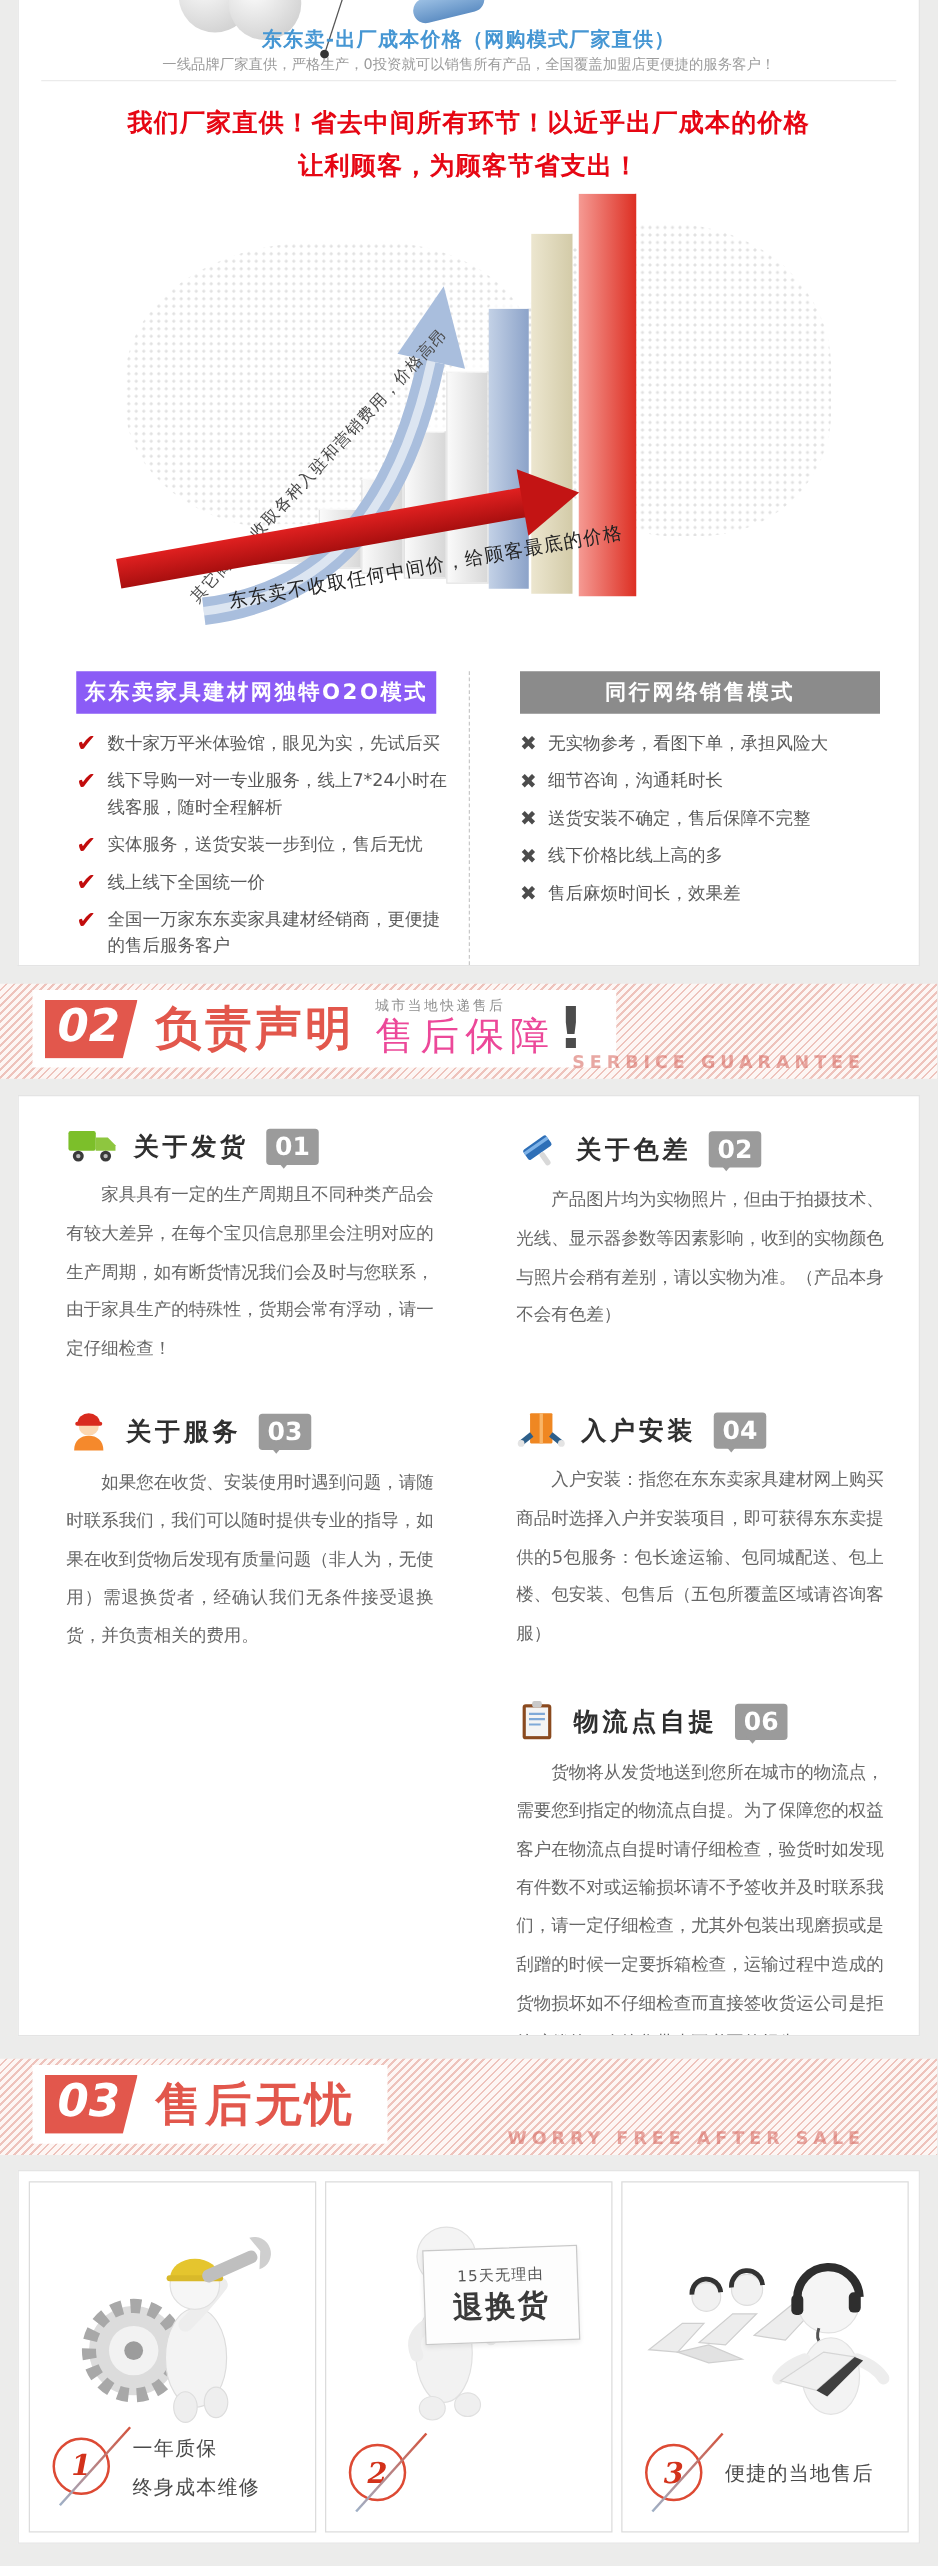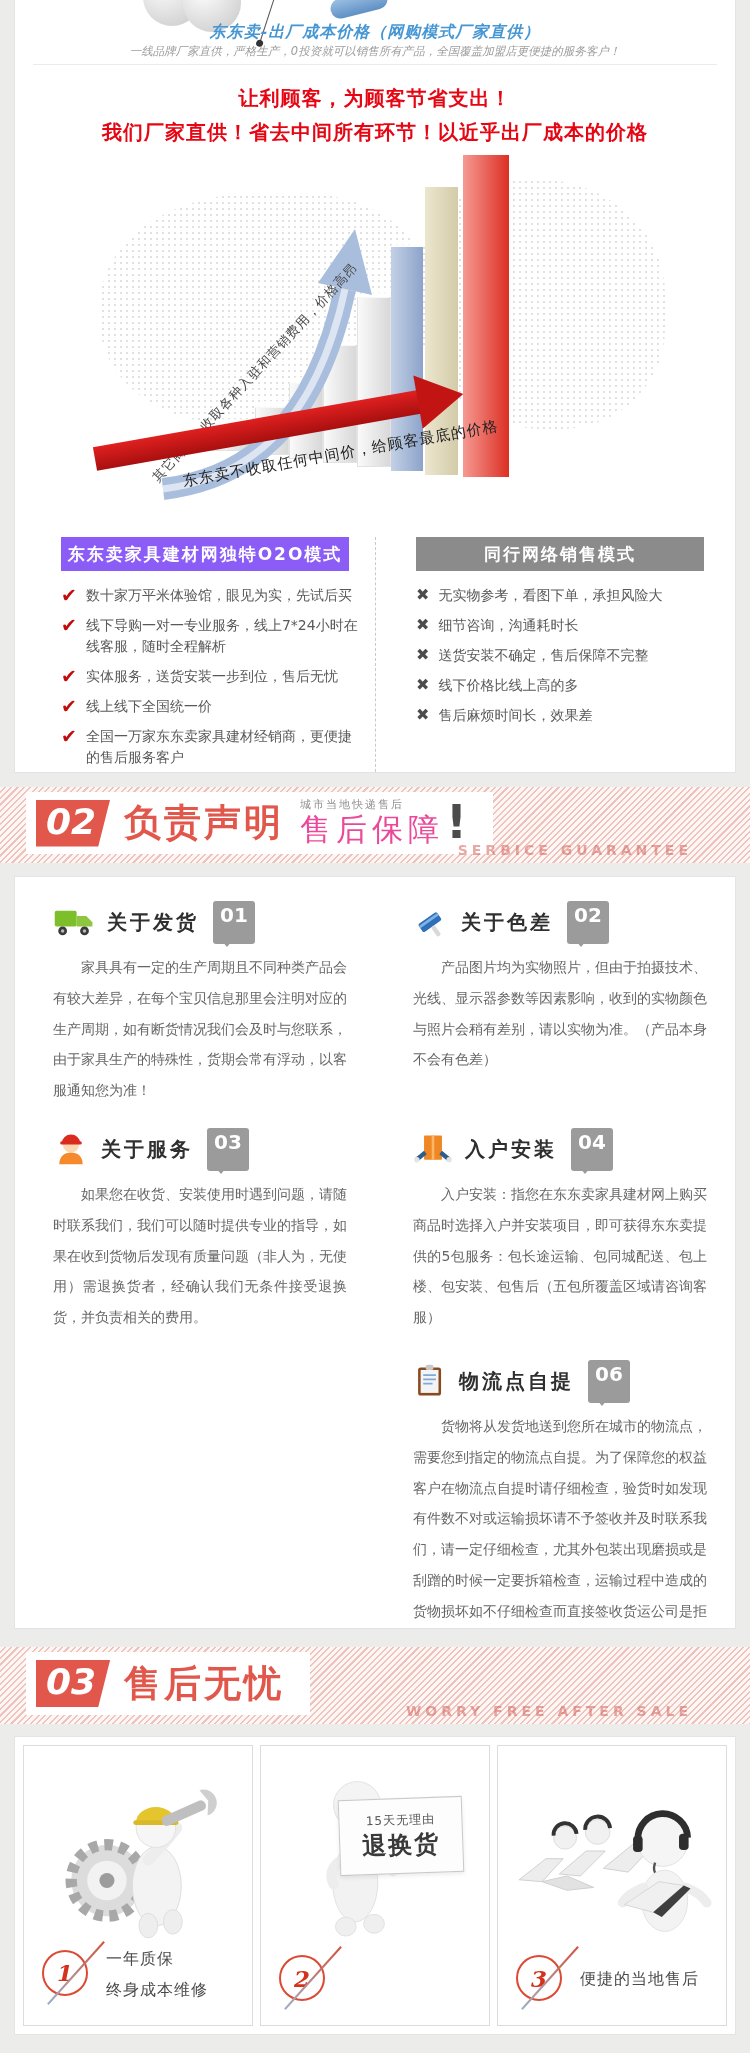--- a/index.html
+++ b/index.html
@@ -3,21 +3,21 @@
 <meta charset="utf-8">
 <style>
   html,body{margin:0;padding:0;background:#ececeb;}
   body{font-family:"DejaVu Sans","Liberation Sans",sans-serif;width:750px;}
   .page{width:750px;height:2053px;overflow:hidden;position:relative;background:#ececeb;}
   .spacer{width:100%;}
   .card{margin:0 14px;background:#fff;border:1px solid #e4e4e4;box-sizing:border-box;}
 
   
   .hero{height:773px;overflow:hidden;border-top:none;}
-  .hero-top{position:relative;height:64px;font-style:italic;}
+  .hero-top{position:relative;height:64px;}
   .deco-sphere{position:absolute;top:-32px;width:58px;height:58px;border-radius:50%;
     background:radial-gradient(circle at 35% 30%,#fdfdfd,#c6c6c6);} 
   .deco-sphere.s1{left:128px;} .deco-sphere.s2{left:168px;top:-26px;}
   .deco-stick{position:absolute;left:252px;top:-6px;width:1px;height:50px;background:#555;transform:rotate(18deg);}
   .deco-stick::after{content:"";position:absolute;left:-3px;bottom:-4px;width:7px;height:7px;border-radius:50%;background:#333;}
   .deco-blob{position:absolute;left:315px;top:-6px;width:58px;height:20px;border-radius:10px;
     background:linear-gradient(#9cc0e4,#5f8fc4);transform:rotate(-14deg);}
   .hero-title{position:absolute;left:0;right:0;top:22px;text-align:center;
     color:#4596d3;font-size:16px;font-weight:bold;letter-spacing:1px;}
   .hero-subtitle{position:absolute;left:0;right:0;top:44px;text-align:center;color:#9c9c9c;font-size:11.5px;}
@@ -79,21 +79,21 @@
   
   .notices{height:753px;overflow:hidden;padding-top:6px;}
   .notices-grid{display:grid;grid-template-columns:1fr 1fr;}
   .notice{padding:18px 28px 4px 38px;box-sizing:border-box;}
   .notice:nth-child(1),.notice:nth-child(2){min-height:226px;}
   .notice:nth-child(3),.notice:nth-child(4){min-height:232px;}
   .notice-head{display:flex;align-items:center;margin-bottom:8px;}
   .notice-icon{margin-right:12px;display:flex;align-items:center;}
   .notice-title{font-size:20px;font-weight:bold;color:#2f2f2f;letter-spacing:3px;}
   .badge{position:relative;background:#9b9b9b;color:#fff;font-size:20px;font-weight:bold;
-    padding:2px 7px 17px;border-radius:3px;margin-left:14px;}
+    padding:2px 7px 3px;border-radius:3px;margin-left:14px;}
   .badge::after{content:"";position:absolute;left:9px;bottom:-8px;
     border:5px solid transparent;border-top:6px solid #9b9b9b;}
   .notice p{font-size:14px;color:#666;line-height:2.2;text-indent:2em;margin:4px 0 0;text-align:justify;}
   .notice.flush p{text-indent:0;white-space:pre-line;}
 
   
   .aftersale{height:299px;padding:8px;display:flex;gap:7px;}
   .scard{flex:1;border:1px solid #dcdcdc;background:#fff;position:relative;overflow:hidden;}
   .fig{height:196px;display:flex;align-items:flex-end;justify-content:center;position:relative;}
   .sign{position:absolute;left:78px;top:52px;width:122px;height:74px;background:#fdfdfd;
@@ -120,22 +120,22 @@
       <div class="deco-sphere s1"></div>
       <div class="deco-sphere s2"></div>
       <div class="deco-stick"></div>
       <div class="deco-blob"></div>
       <div class="hero-title">东东卖-出厂成本价格（网购模式厂家直供）</div>
       <div class="hero-subtitle">一线品牌厂家直供，严格生产，0投资就可以销售所有产品，全国覆盖加盟店更便捷的服务客户！</div>
     </div>
     <div class="hero-divider"></div>
 
     <div class="slogan">
+      <div>我们厂家直供！省去中间所有环节！以近乎出厂成本的价格</div>
       <div>让利顾客，为顾客节省支出！</div>
-      <div>我们厂家直供！省去中间所有环节！以近乎出厂成本的价格</div>
     </div>
 
     <div class="chart">
       <div class="dotmap m1"></div>
       <div class="dotmap m2"></div>
 
       <div class="bar white" style="left:196px;bottom:66px;width:38px;height:24px;"></div>
       <div class="bar white" style="left:240px;bottom:62px;width:32px;height:46px;"></div>
       <div class="bar white" style="left:274px;bottom:58px;width:32px;height:74px;"></div>
       <div class="bar white" style="left:308px;bottom:54px;width:32px;height:116px;"></div>
@@ -237,21 +237,21 @@
                 <path d="M27 10h11l7 7v5H27z" fill="#8ec63f"></path>
                 <circle cx="11" cy="27" r="5" fill="#3a3a3a"></circle>
                 <circle cx="36" cy="27" r="5" fill="#3a3a3a"></circle>
                 <circle cx="11" cy="27" r="2" fill="#bbb"></circle>
                 <circle cx="36" cy="27" r="2" fill="#bbb"></circle>
               </svg>
           </span>
           <span class="notice-title">关于发货</span>
           <span class="badge">01</span>
         </div>
-        <p>家具具有一定的生产周期且不同种类产品会有较大差异，在每个宝贝信息那里会注明对应的生产周期，如有断货情况我们会及时与您联系，由于家具生产的特殊性，货期会常有浮动，以客服通知您为准！</p>
+        <p>家具具有一定的生产周期且不同种类产品会有较大差异，在每个宝贝信息那里会注明对应的生产周期，如有断货情况我们会及时与您联系，由于家具生产的特殊性，货期会常有浮动，请一定仔细检查！</p>
       </div>
 
       <div class="notice">
         <div class="notice-head">
           <span class="notice-icon">
             <svg viewBox="0 0 40 40" width="36" height="36">
                 <g transform="rotate(-35 20 20)">
                   <rect x="7" y="13" width="25" height="11" rx="2" fill="#2e6fb7"></rect>
                   <rect x="7" y="15" width="25" height="3" fill="#7fb3e8"></rect>
                   <rect x="17" y="24" width="5" height="13" rx="2" fill="#d9d9d9"></rect>

